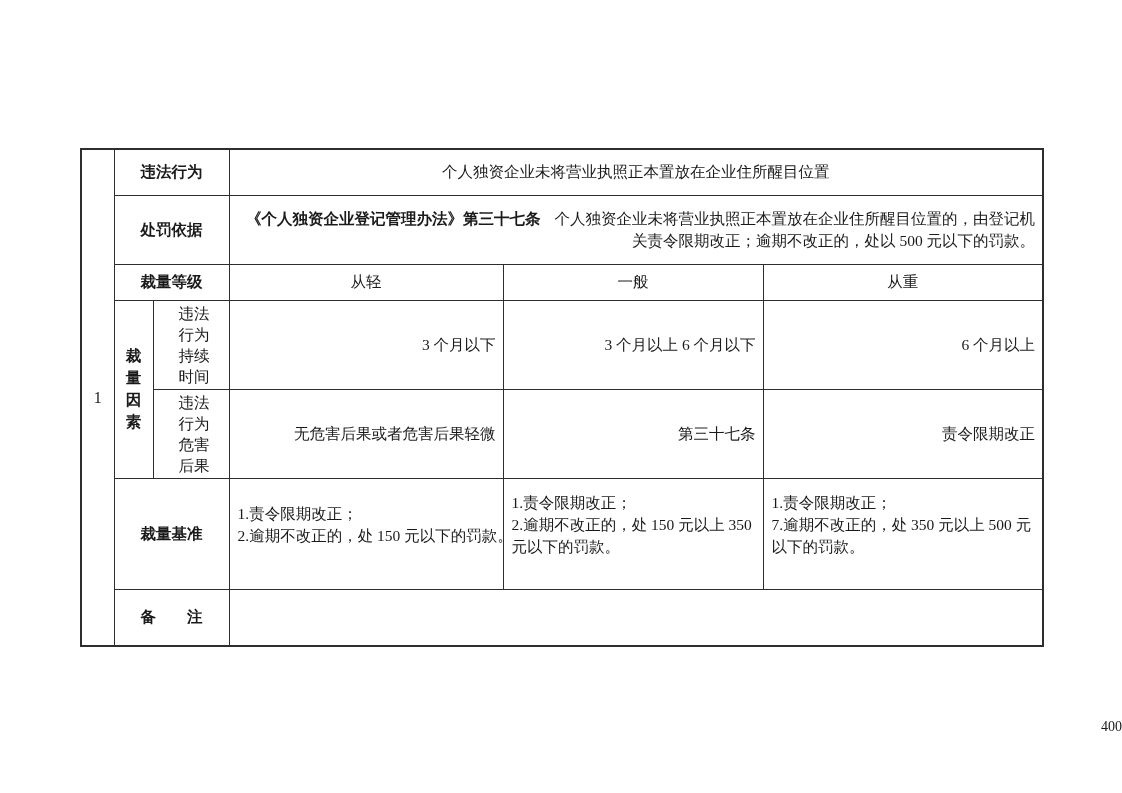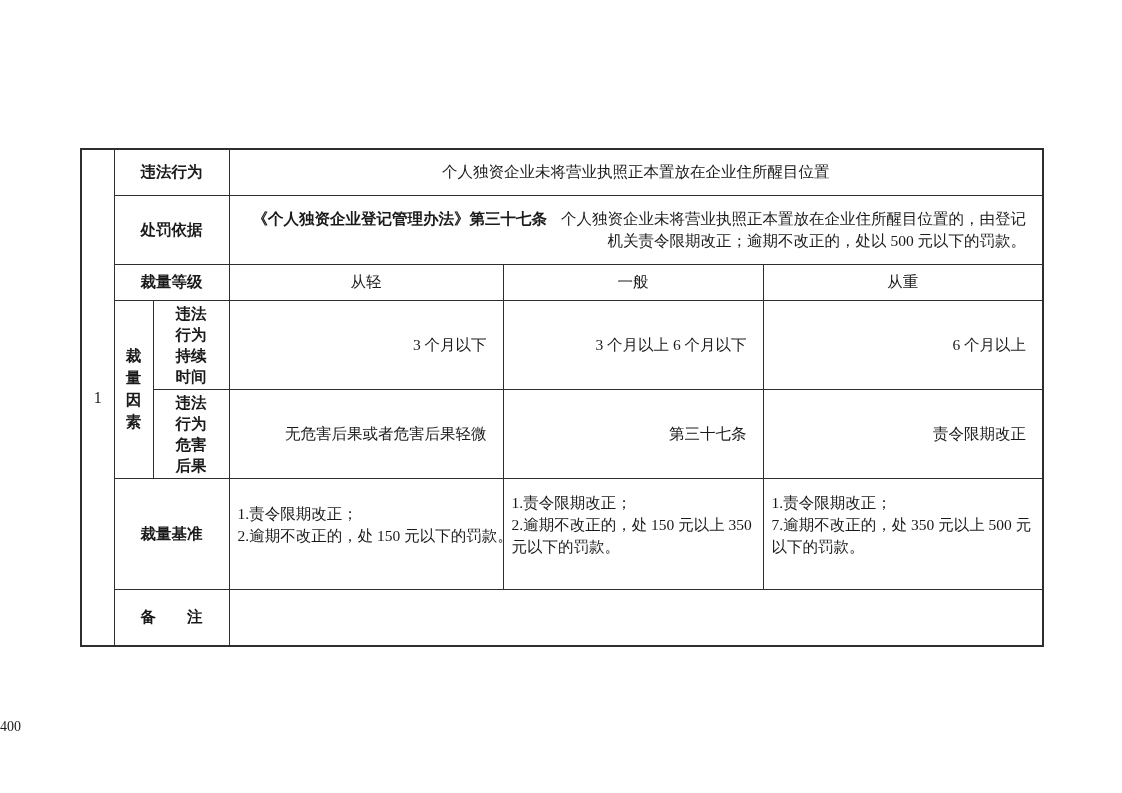--- a/index.html
+++ b/index.html
@@ -27,21 +27,21 @@
     left: 80px; top: 148px;
     width: 962px; height: 406px;
     border-collapse: collapse;
     table-layout: fixed;
     border: 2px solid #2e2e2e;
   }
   .penalty-table td {
     border: 1px solid #2e2e2e;
     font-size: 15.5px;
     line-height: 22px;
-    padding: 2px 16px;
+    padding: 2px 7px;
     vertical-align: middle;
     overflow: hidden;
   }
   td.label-cell {
     font-weight: bold;
     text-align: center;
     padding: 2px 14px;
   }
   td.index-cell { text-align: center; font-size: 16px; padding: 2px 2px; }
   td.center-cell { text-align: center; }
@@ -51,33 +51,33 @@
     margin: 14px auto;
     word-break: break-all;
     line-height: 22px;
     font-weight: bold;
     text-align: center;
   }
   td.factor-name-cell {
     padding: 2px 19px;
     line-height: 21px;
     word-break: break-all;
-    text-align: center;
-    font-weight: bold;
+    text-align: right;
+    font-weight: normal;
   }
   td.std-cell { vertical-align: middle; padding: 2px 8px 20px 8px; }
   .std-line { display: block; }
   .std-line.nowrap { white-space: nowrap; }
   .basis-citation { font-weight: bold; }
   .basis-text { margin-left: 0.9em; }
 
   .page-number {
     position: absolute;
     top: 719px; left: 0; width: 100%;
-    text-align: left;
+    text-align: right;
     font-size: 14px;
   }
 </style>
 </head>
 <body>
 
 <div class="page">
 
 
   <table class="penalty-table">

